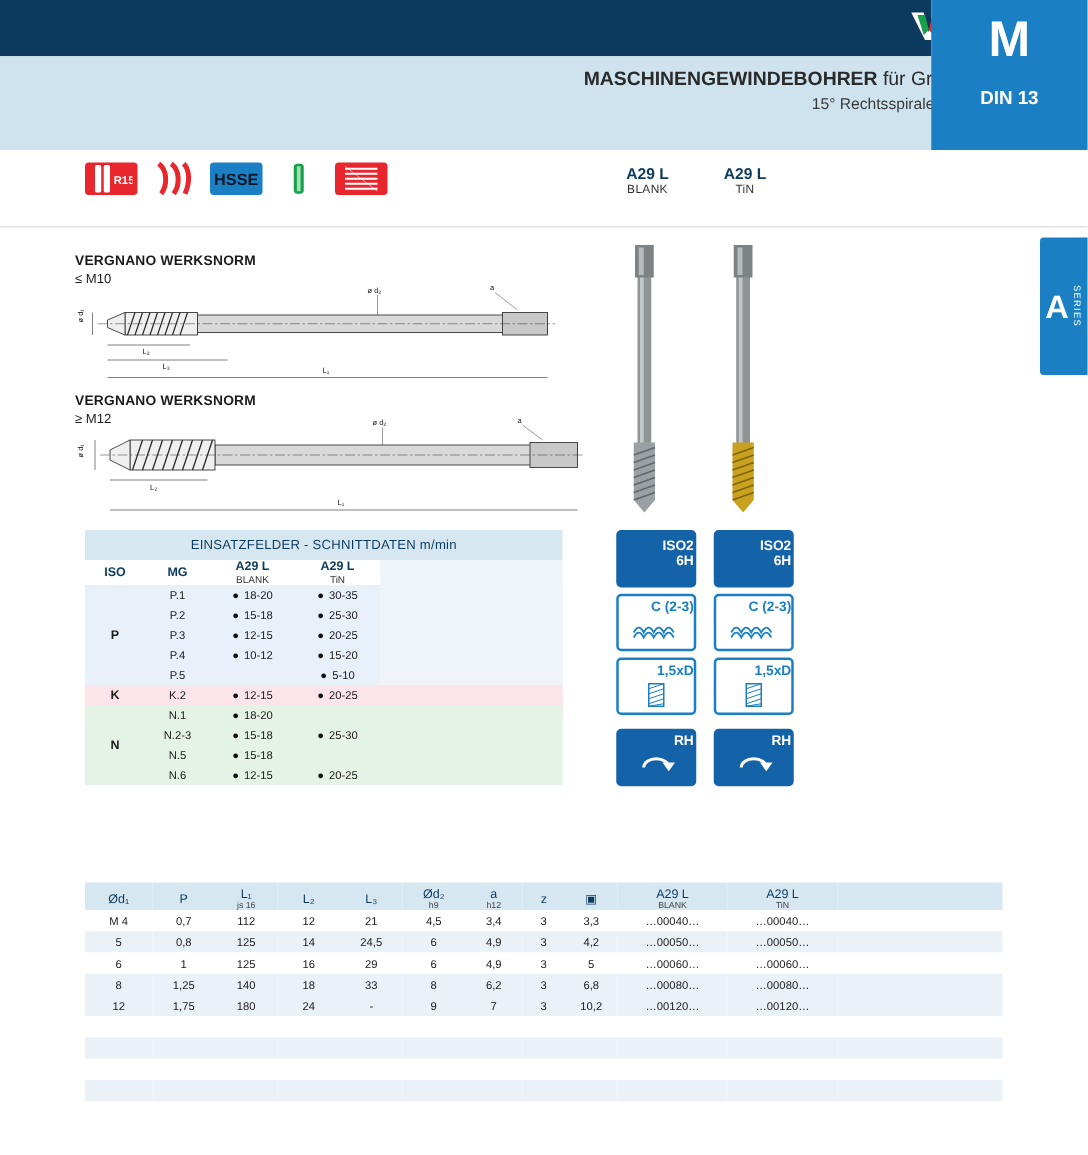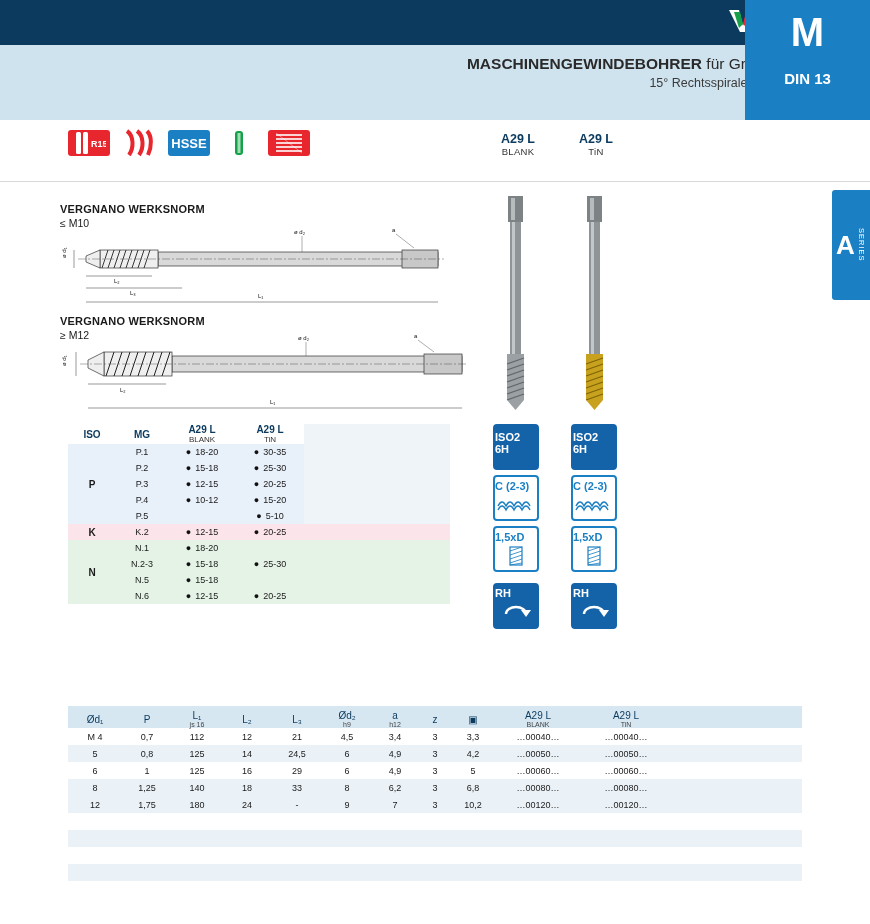--- a/index.html
+++ b/index.html
@@ -48,21 +48,21 @@
   .std-norm { font-size:15px; font-weight:bold; margin-top:18px; }
 
   
   .iconbar { position:relative; width:870px; height:62px; border-bottom:1px solid #d9d9d9; }
   .ico {
     position:absolute; top:10px; width:42px; height:26px; border-radius:3px;
     display:flex; align-items:center; justify-content:center;
   }
   .ico-r15 { left:68px; background:#e8262d; }
   .ico-helix { left:118px; background:#ffffff; }
-  .ico-hsse { left:168px; background:#1b7fc4; color:#ffffff; font-size:13px; font-weight:bold; }
+  .ico-hsse { left:168px; background:#1b7fc4; color:#0f172a; font-size:13px; font-weight:bold; }
   .ico-green { left:218px; background:#ffffff; }
   .ico-thread { left:268px; background:#e8262d; }
 
   .variant {
     position:absolute; top:12px; text-align:center; width:80px;
   }
   .variant .vname { font-size:12.5px; font-weight:bold; color:#0b3a5e; }
   .variant .vcoat { font-size:9.5px; color:#333; letter-spacing:.3px; }
   .variant-blank { left:478px; }
   .variant-tin { left:556px; }
@@ -100,22 +100,22 @@
   .dot { color:#111; font-size:9px; padding-right:4px; }
   .row-p { background:#e8f0fa; }
   .row-k { background:#fbe4ea; }
   .row-n { background:#e4f3e6; }
   .blank-col { background:#eef4f8; }
   .ein-h2 { font-size:10px; font-weight:bold; text-align:center; color:#0b3a5e; }
   .ein-h2 .sm { font-size:8px; font-weight:normal; color:#333; display:block; }
 
   
   .badge {
-    position:absolute; width:46px; height:46px; border:2px solid #1b7fc4;
-    border-radius:4px; color:#1b7fc4; text-align:left;
+    position:absolute; width:64px; height:46px; border:2px solid #1b7fc4;
+    border-radius:4px; color:#1b7fc4; text-align:right;
     font-size:11px; font-weight:bold; line-height:1.05; padding-top:6px;
   }
   .badge.filled { background:#1463a8; border-color:#1463a8; color:#fff; }
   .badge .b2 { display:block; }
 
   
   .dim-wrap { position:absolute; left:68px; top:706px; width:734px; }
   table.dim { border-collapse:collapse; width:734px; font-size:9px; }
   table.dim th, table.dim td { text-align:center; padding:0; height:17px; font-weight:normal; }
   table.dim thead tr.h1 th { font-size:10px; padding-top:4px;text-align:center; }
@@ -320,20 +320,21 @@
       <path d="M11 192 L28 186"></path>
     <path d="M11 186 L28 180"></path>
       <path d="M11 180 L28 174"></path>
       <path d="M11 174 L28 168"></path>
     <path d="M11 168 L28 162"></path>
   </g>
   <path d="M11 204 L19.5 214 L28 204 Z" fill="#c8a11e"></path>
 </svg>
 
 <div class="ein-wrap">
+  <div class="ein-head">EINSATZFELDER - SCHNITTDATEN m/min</div>
   <table class="ein">
     <tbody>
         <tr>
       <td class="iso-cell ein-h2">ISO</td>
       <td class="mg-cell ein-h2">MG</td>
       <td class="val-cell ein-h2">
         <span>A29 L</span>
         <span class="sm">BLANK</span>
       </td>
       <td class="val-cell ein-h2">

